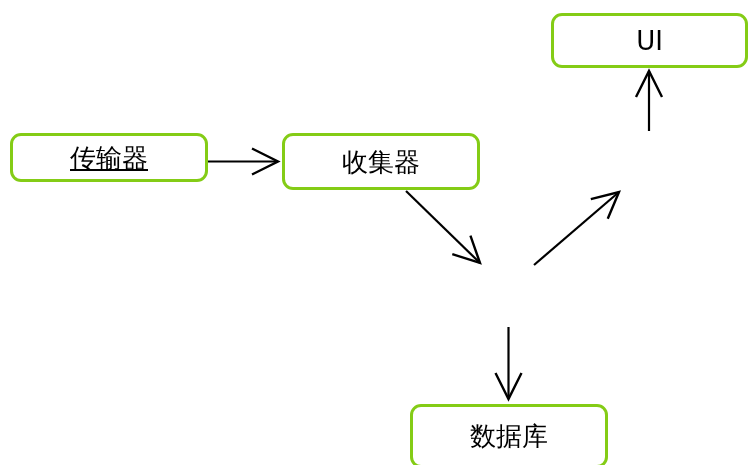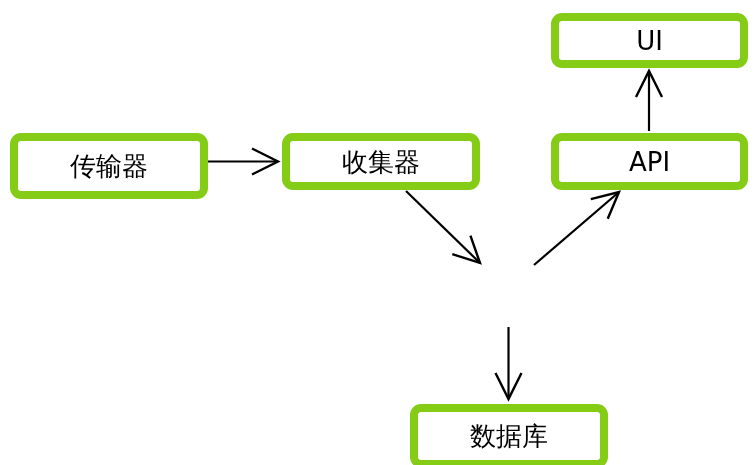--- a/index.html
+++ b/index.html
@@ -18,21 +18,21 @@
     position: absolute;
     left: 0;
     top: 0;
     width: 756px;
     height: 465px;
   }
   .node {
     position: absolute;
     box-sizing: border-box;
     background: #ffffff;
-    border: 8px solid #84cc16;
+    border: 3px solid #84cc16;
     border-radius: 11px;
     display: flex;
     align-items: center;
     justify-content: center;
     color: #000000;
   }
   .node .label {
     font-family: "DejaVu Serif", serif;
     font-size: 26px;
     line-height: 1;
@@ -55,34 +55,31 @@
         <path d="M -26,-13 L 0,0 L -26,13" fill="none" stroke="#000000" stroke-width="2.4"></path>
       </marker>
     </defs>
     <line x1="208" y1="161.5" x2="278" y2="161.5" stroke="#000000" stroke-width="2.2" marker-end="url(#arrowOpen)"></line>
     <line x1="406" y1="191" x2="480" y2="263" stroke="#000000" stroke-width="2.2" marker-end="url(#arrowOpen)"></line>
     <line x1="534" y1="265" x2="619" y2="192" stroke="#000000" stroke-width="2.2" marker-end="url(#arrowOpen)"></line>
     <line x1="649" y1="131" x2="649" y2="71" stroke="#000000" stroke-width="2.2" marker-end="url(#arrowOpen)"></line>
     <line x1="508.5" y1="327" x2="508.5" y2="399" stroke="#000000" stroke-width="2.2" marker-end="url(#arrowOpen)"></line>
   </svg>
 
-  <div class="node" style="left:10px; top:133px; width:198px; height:66px;">
+  <div class="node" style="left:10px; top:133px; width:198px; height:49px;text-decoration:underline;">
     <span class="label">传输器</span>
   </div>
 
   <div class="node" style="left:282px; top:133px; width:198px; height:57px;align-items:center;">
     <span class="label">收集器</span>
   </div>
 
   <div class="node" style="left:551px; top:13px; width:197px; height:55px;">
     <span class="label latin">UI</span>
   </div>
 
-  <div class="node" style="left:551px; top:133px; width:197px; height:57px;">
-    <span class="label latin">API</span>
-  </div>
 
 
   <div class="node" style="left:410px; top:404px; width:198px; height:64px;">
     <span class="label">数据库</span>
   </div>
 
 </div>
 
 </body></html>

